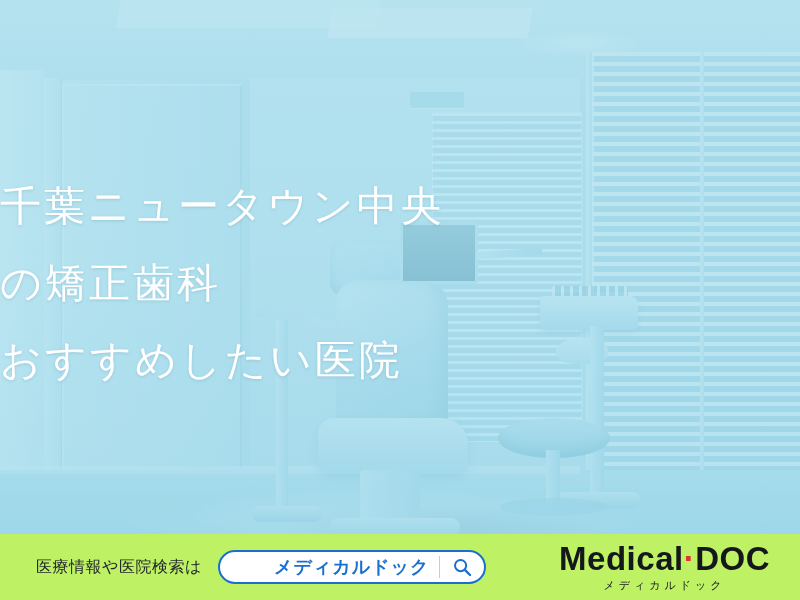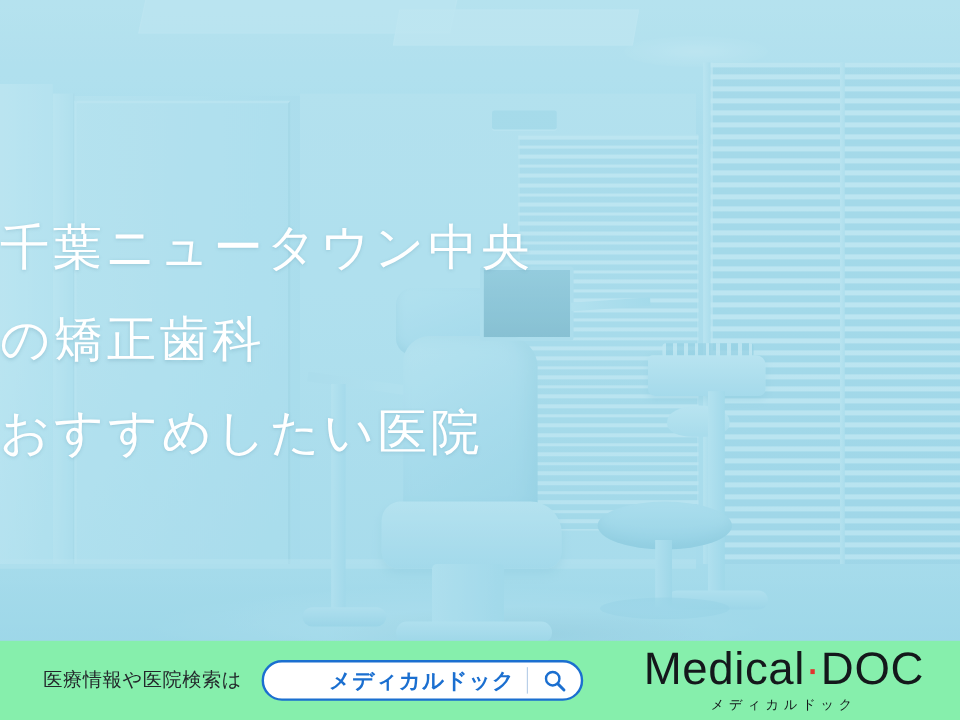--- a/index.html
+++ b/index.html
@@ -237,21 +237,21 @@
     letter-spacing: 3px;
     font-weight: 400;
     text-shadow: 0 1px 3px rgba(90,140,160,0.28);
     white-space: pre-line;
   }
 
   
   .bottombar {
     position: absolute;
     left: 0; bottom: 0; width: 800px; height: 66px;
-    background: #86efac;
+    background: #bef264;
     display: flex;
     align-items: center;
   }
   .bb-lead {
     margin-left: 36px;
     font-size: 16px;
     color: #23282b;
     letter-spacing: 0.5px;
     white-space: nowrap;
   }
@@ -286,22 +286,22 @@
   }
 
   .brand {
     position: absolute;
     right: 30px;
     top: 50%;
     transform: translateY(-50%);
     text-align: center;
   }
   .brand-main {
-    font-size: 38px;
-    font-weight: normal;
+    font-size: 33px;
+    font-weight: bold;
     color: #14181b;
     letter-spacing: 0.5px;
     line-height: 1;
     white-space: nowrap;
   }
   .brand-main .dot { color: #e2342f; }
   .brand-sub {
     margin-top: 3px;
     font-size: 11px;
     letter-spacing: 4px;

